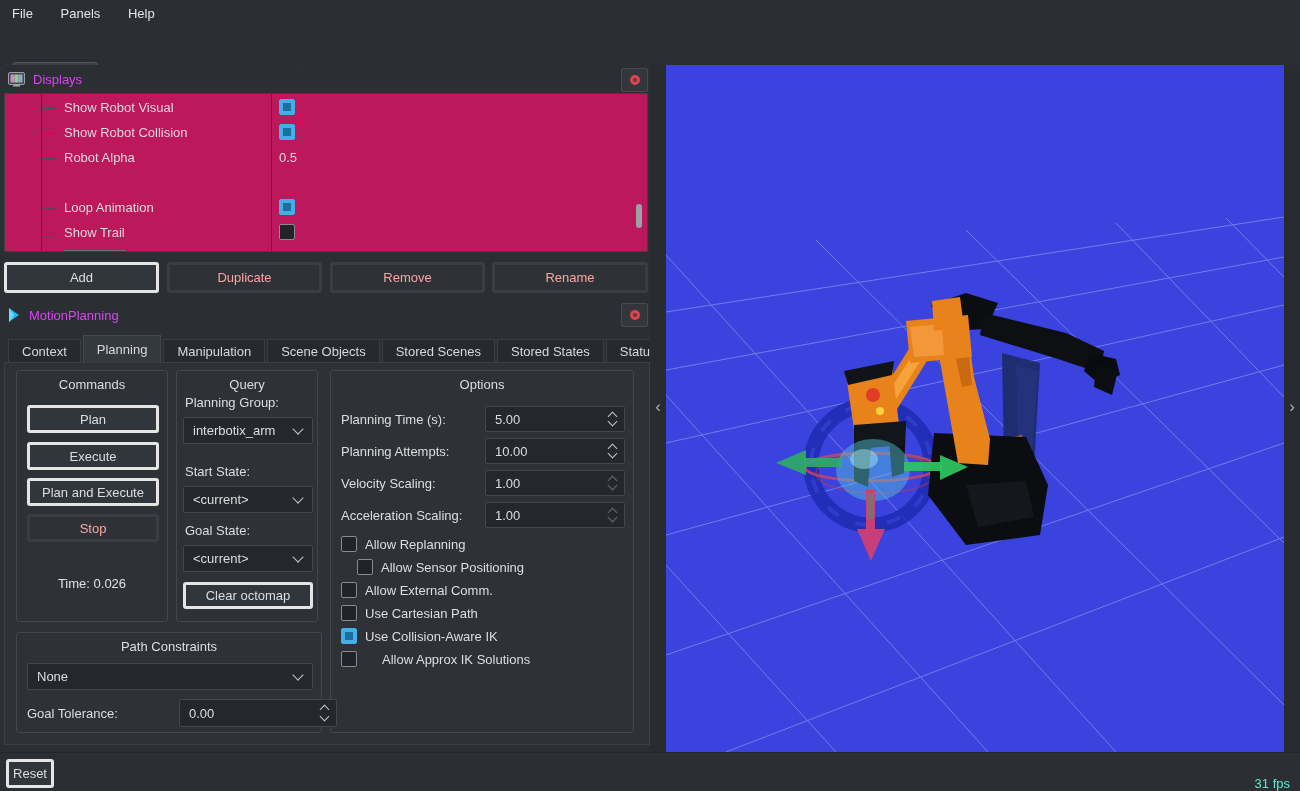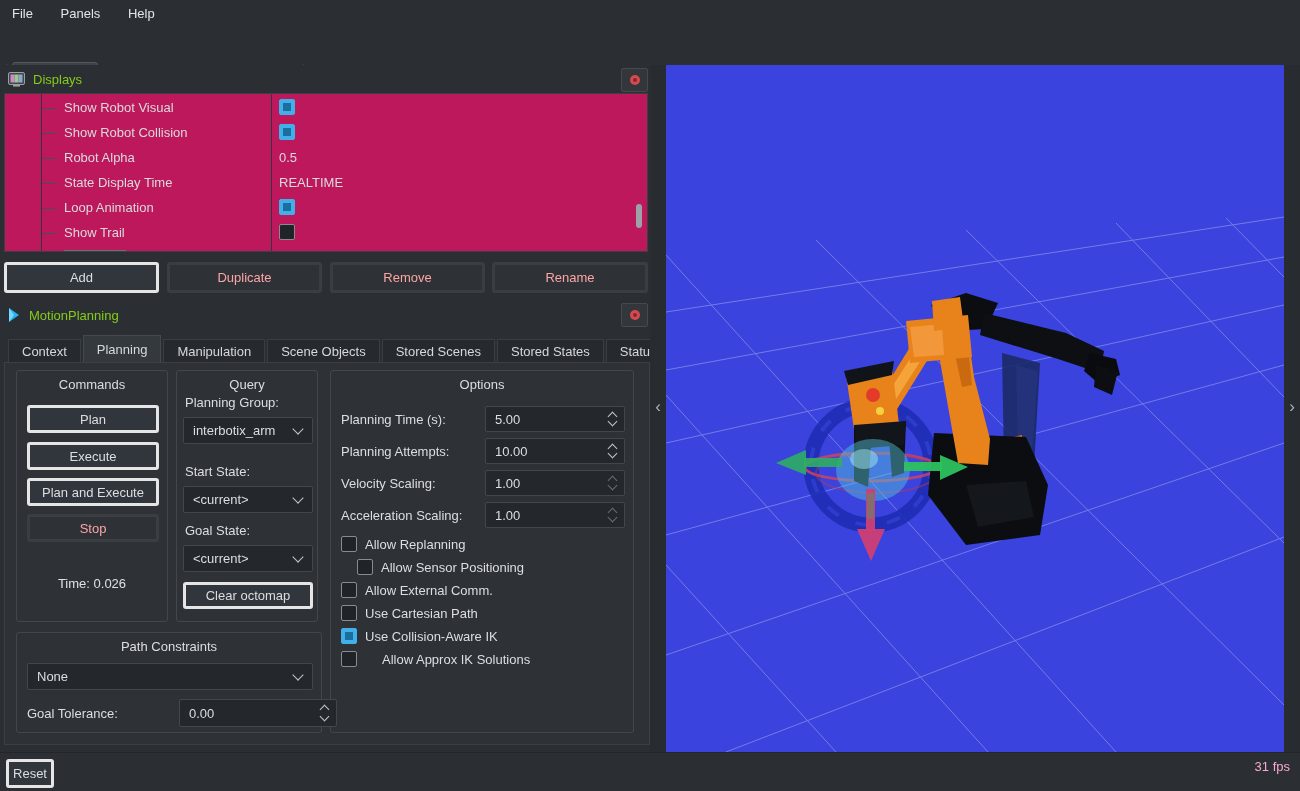--- a/index.html
+++ b/index.html
@@ -14,21 +14,21 @@
   #menubar{left:0;top:0;width:1089px;height:29px;background:#2b2f34;border-bottom:1px solid #26292d;}
   .menu-item{display:inline-block;padding:6px 12px 0 12px;height:23px;color:#e3e5e7;cursor:default;}
   #toolbar{left:0;top:29px;width:1300px;height:36px;background:#2b2f34;}
   .tb-handle{left:6px;top:35px;width:2px;height:24px;background:#3c4146;border-radius:1px;}
   .tool-btn{height:28px;top:33px;display:flex;align-items:center;gap:7px;padding:0 10px;border-radius:3px;color:#e3e5e7;}
   .tool-btn.active{background:#3d4248;border:1px solid #53585e;}
   .tb-sep{left:303px;top:35px;width:1px;height:24px;background:#3c4146;}
   .tb-glyph{font-size:17px;font-weight:bold;color:#7fa8d6;top:36px;width:24px;text-align:center;}
   
   .panel-header{height:28px;display:flex;align-items:center;background:#2b2f34;}
-  .panel-title{margin-left:8px;color:#84cc16;}
+  .panel-title{margin-left:8px;color:#d946ef;}
   .close-btn{position:absolute;width:25px;height:22px;background:#33373c;border:1px solid #46494e;border-radius:2px;display:flex;align-items:center;justify-content:center;}
   .close-dot{width:10px;height:10px;border-radius:50%;background:#d6494e;position:relative;}
   .close-dot::after{content:"";position:absolute;inset:3px;border-radius:50%;background:#7c2b30;}
   
   #display-list{left:4px;top:93px;width:644px;height:159px;background:#be185d;border:1px solid #3c4044;box-sizing:border-box;overflow:hidden;}
   .tree-vline{position:absolute;left:36px;top:0;width:1px;height:159px;background:#33373b;}
   .col-sep{position:absolute;left:266px;top:0;width:1px;height:159px;background:#33373b;}
   .drow{position:absolute;left:0;width:630px;height:25px;}
   .drow .stub{position:absolute;left:37px;top:12px;width:14px;height:1px;background:#4a4e53;}
   .drow .dlabel{position:absolute;left:59px;top:4px;color:#d9dbdd;}
@@ -62,21 +62,21 @@
   .sc.dn{bottom:6px;transform:rotate(45deg);}
   .spin.dim .sc{border-color:#686d72;}
   .optlabel{position:absolute;color:#dcdee0;}
   .cbrow{position:absolute;display:flex;align-items:center;gap:8px;color:#dcdee0;}
   
   #viewport{left:666px;top:65px;width:618px;height:687px;background:#3a43de;}
   .splitter{top:65px;width:16px;height:687px;background:#282c30;color:#aab0b5;font-size:17px;text-align:center;}
   .splitter span{position:absolute;top:332px;left:0;width:16px;}
   
   #statusbar{left:0;top:752px;width:1300px;height:39px;background:#2b2f34;border-top:1px solid #222529;box-sizing:border-box;}
-  #fps{position:absolute;right:10px;top:6px;color:#f9a8d4;text-align:center;}
+  #fps{position:absolute;right:10px;top:23px;color:#5eead4;text-align:center;}
 </style>
 </head>
 <body>
 
 <div class="abs" id="menubar">
   <span class="menu-item">File</span>
   <span class="menu-item">Panels</span>
   <span class="menu-item">Help</span>
 </div>
 
@@ -150,25 +150,20 @@
   <div class="drow" style="top:27px;">
     <span class="stub"></span>
     <span class="dlabel">Show Robot Collision</span>
     <span class="cb on"></span>
   </div>
   <div class="drow" style="top:52px;">
     <span class="stub"></span>
     <span class="dlabel">Robot Alpha</span>
     <span class="dvalue">0.5</span>
   </div>
-  <div class="drow" style="top:77px;">
-    <span class="stub"></span>
-    <span class="dlabel">State Display Time</span>
-    <span class="dvalue">REALTIME</span>
-  </div>
   <div class="drow" style="top:102px;">
     <span class="stub"></span>
     <span class="dlabel">Loop Animation</span>
     <span class="cb on"></span>
   </div>
   <div class="drow" style="top:127px;">
     <span class="stub"></span>
     <span class="dlabel">Show Trail</span>
     <span class="cb"></span>
   </div>

